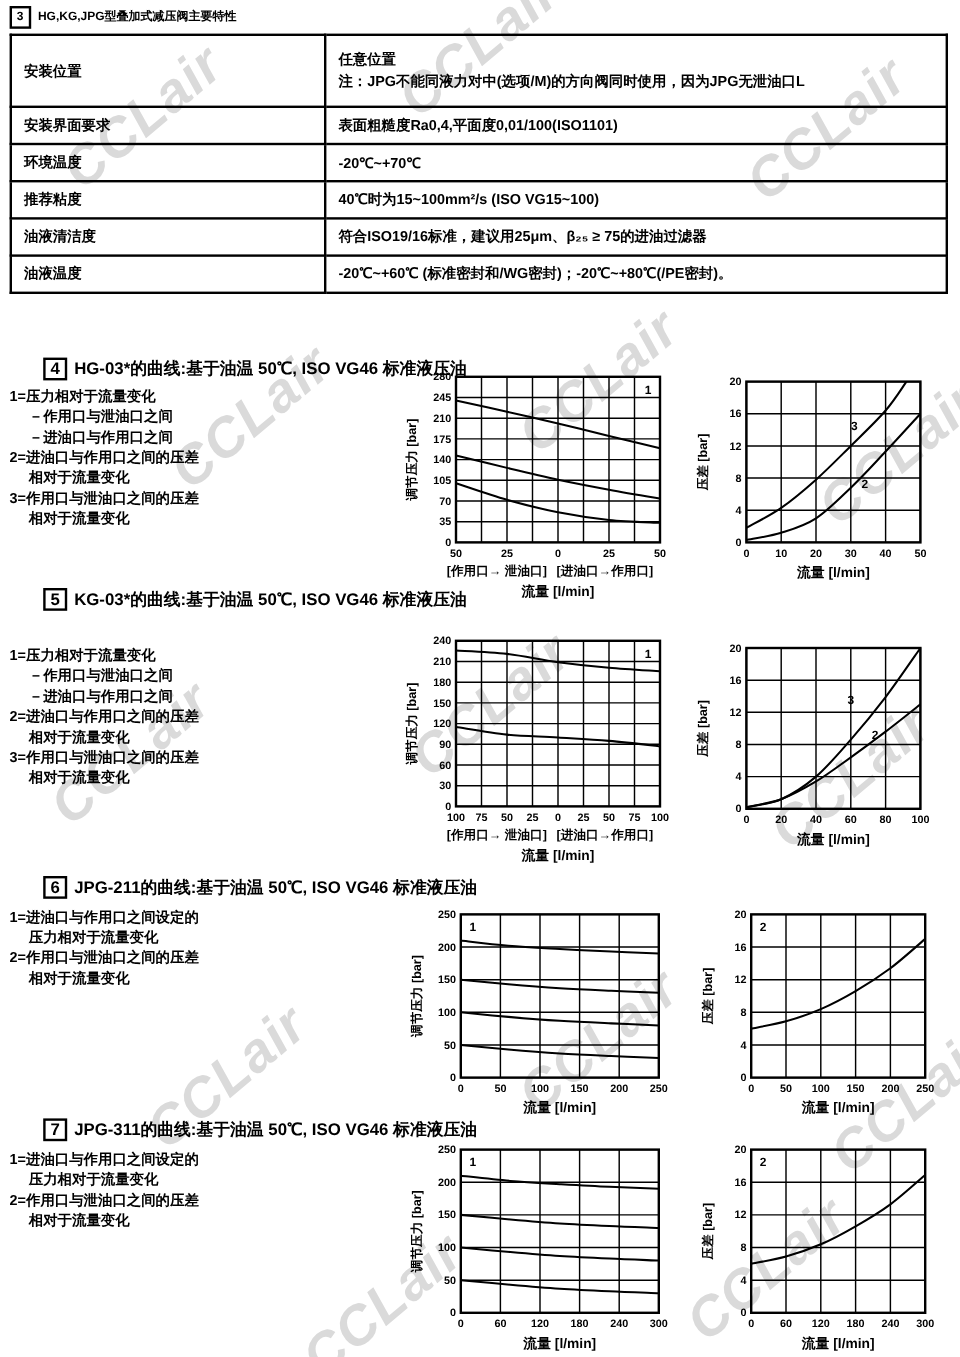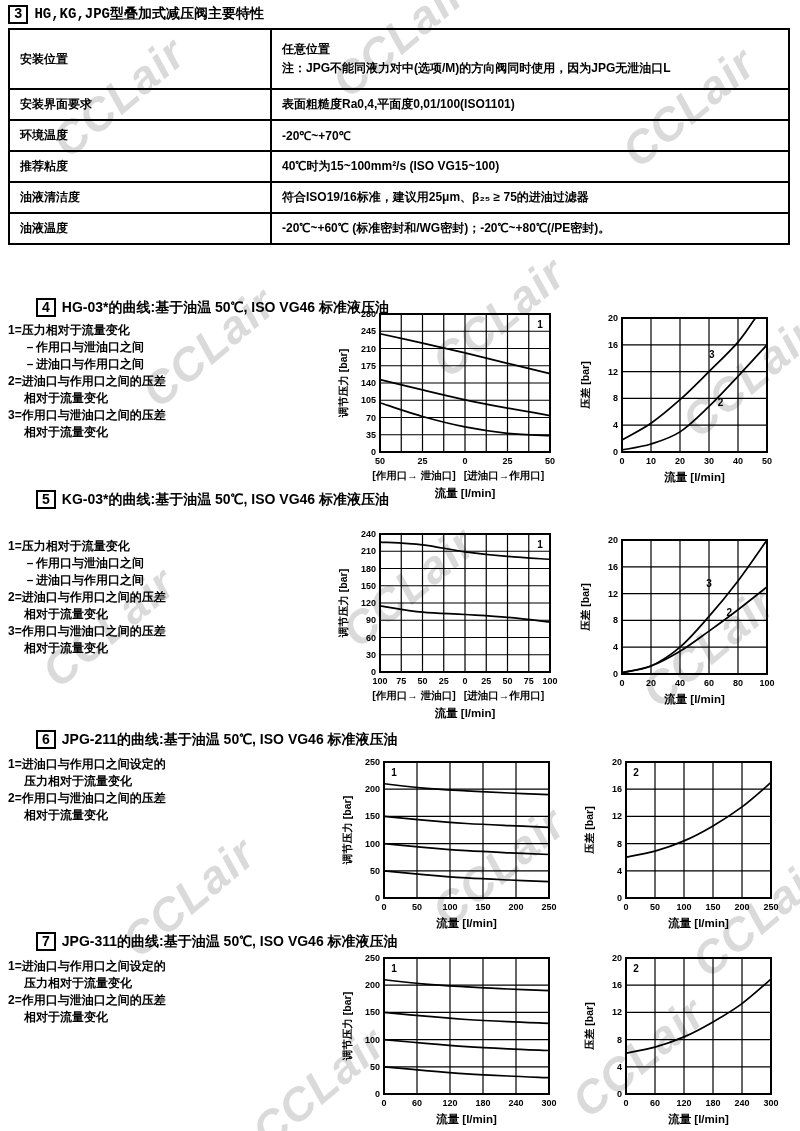--- a/index.html
+++ b/index.html
@@ -4,21 +4,21 @@
 <style>
   html,body{margin:0;padding:0;}
   body{
     width:800px;height:1131px;position:relative;background:#fff;color:#000;
     font-family:"Liberation Sans",sans-serif;overflow:hidden;
   }
   .wm{
     position:absolute;font-size:46px;font-weight:bold;font-style:italic;
     color:#dadada;transform:rotate(-40deg);letter-spacing:1px;z-index:0;white-space:nowrap;
   }
-  .doc-title{position:absolute;left:8px;top:5px;font-size:14px;font-weight:bold;z-index:1;font-family:Liberation Mono, monospace;}
+  .doc-title{position:absolute;left:8px;top:5px;font-size:10px;font-weight:bold;z-index:1;}
   .numbox{
     display:inline-block;border:2px solid #000;padding:0 4px;margin-right:6px;
     font-weight:bold;line-height:15px;background:transparent;
   }
   .numbox.sm{border-width:1.5px;padding:0 3px;font-size:11px;line-height:13px;margin:0 2px;}
   table.spec{
     position:absolute;left:8px;top:28px;width:782px;border-collapse:collapse;z-index:1;
   }
   table.spec td{
     border:2px solid #000;font-size:12px;font-weight:bold;padding:3px 10px;vertical-align:middle;

